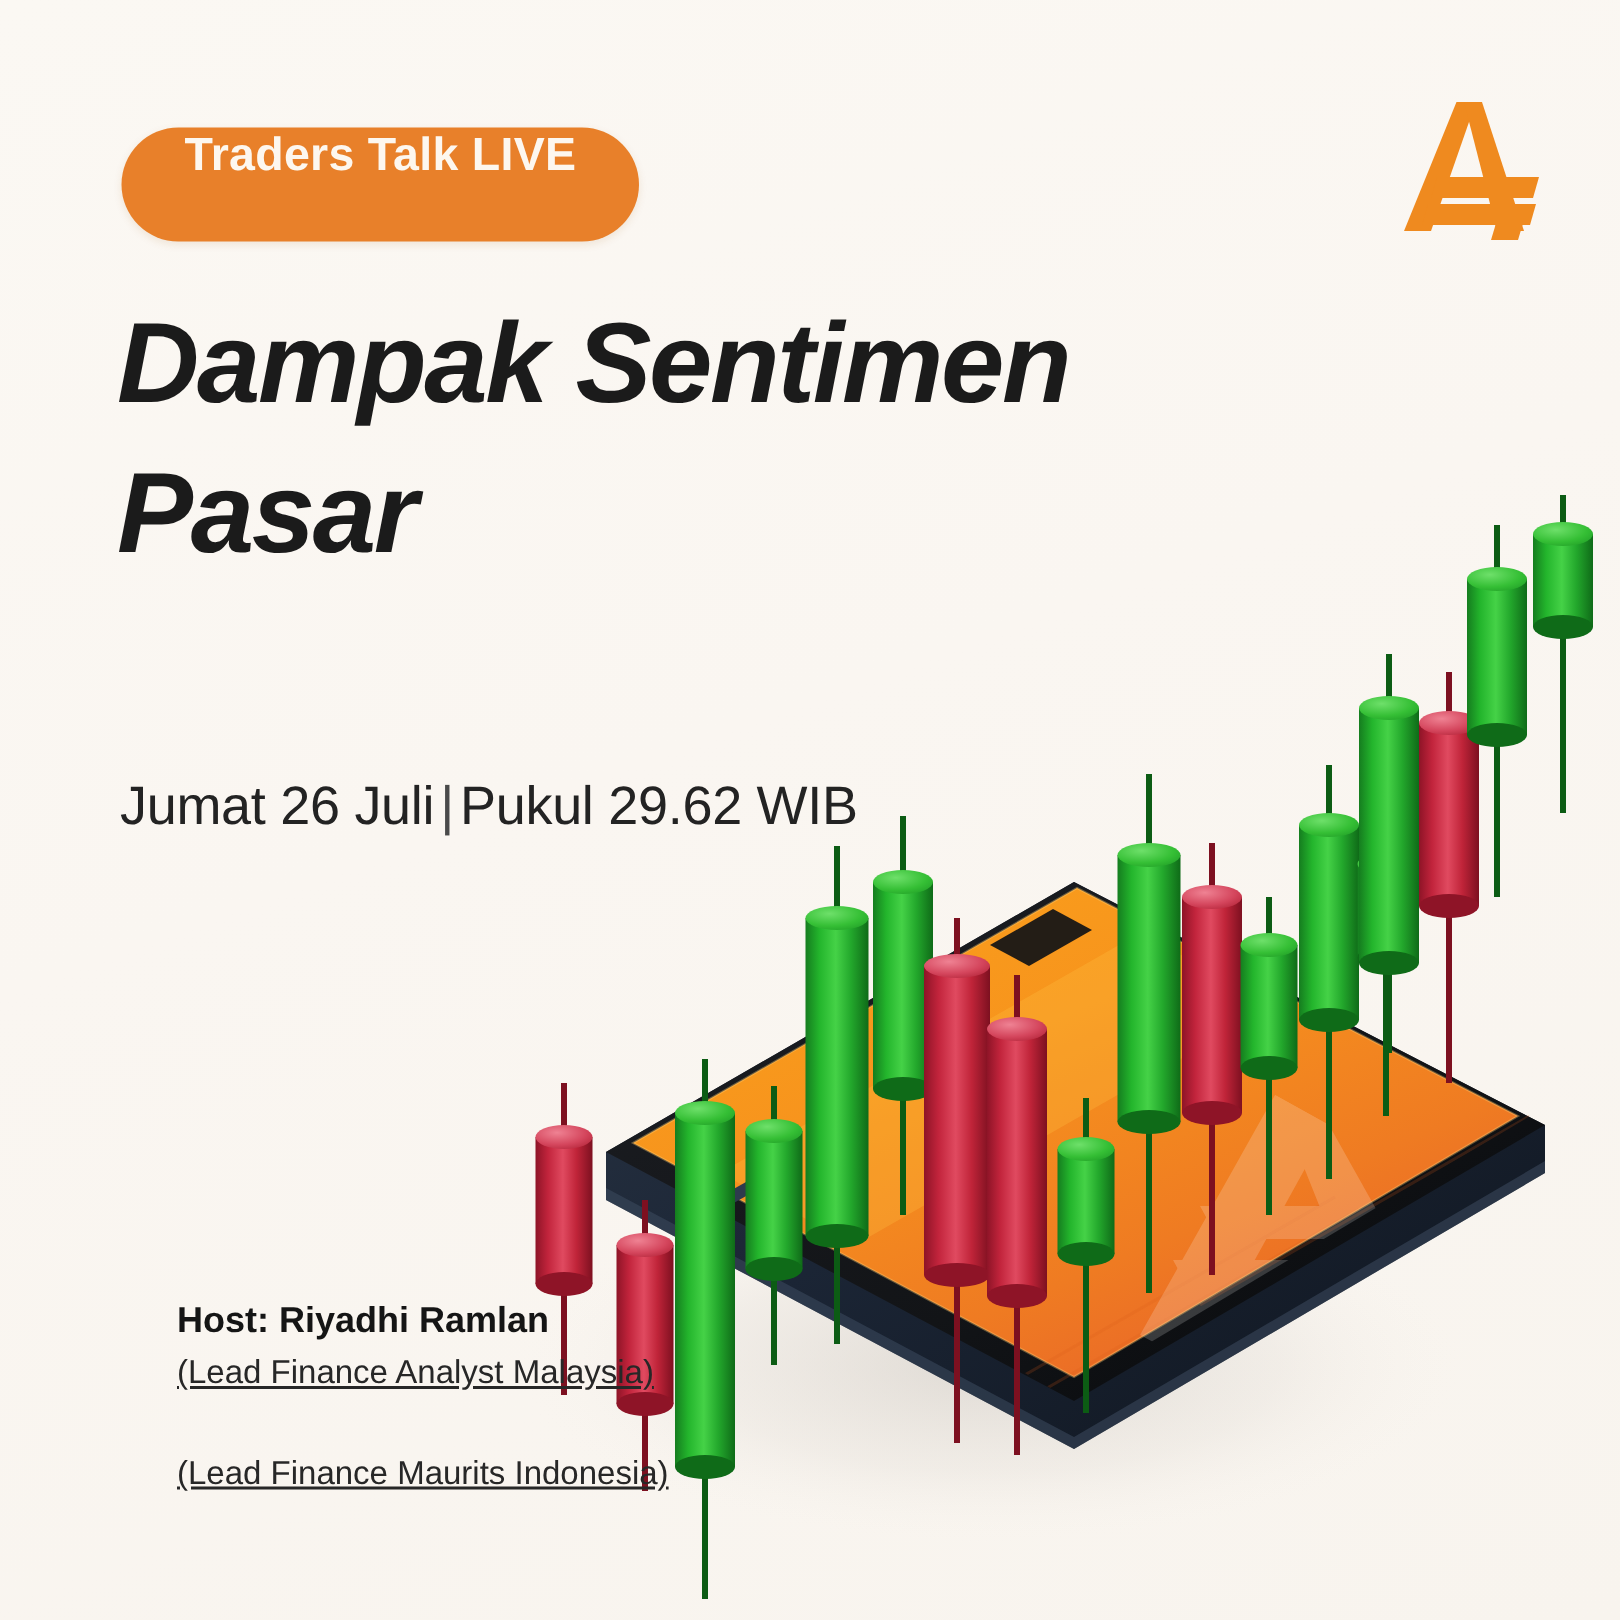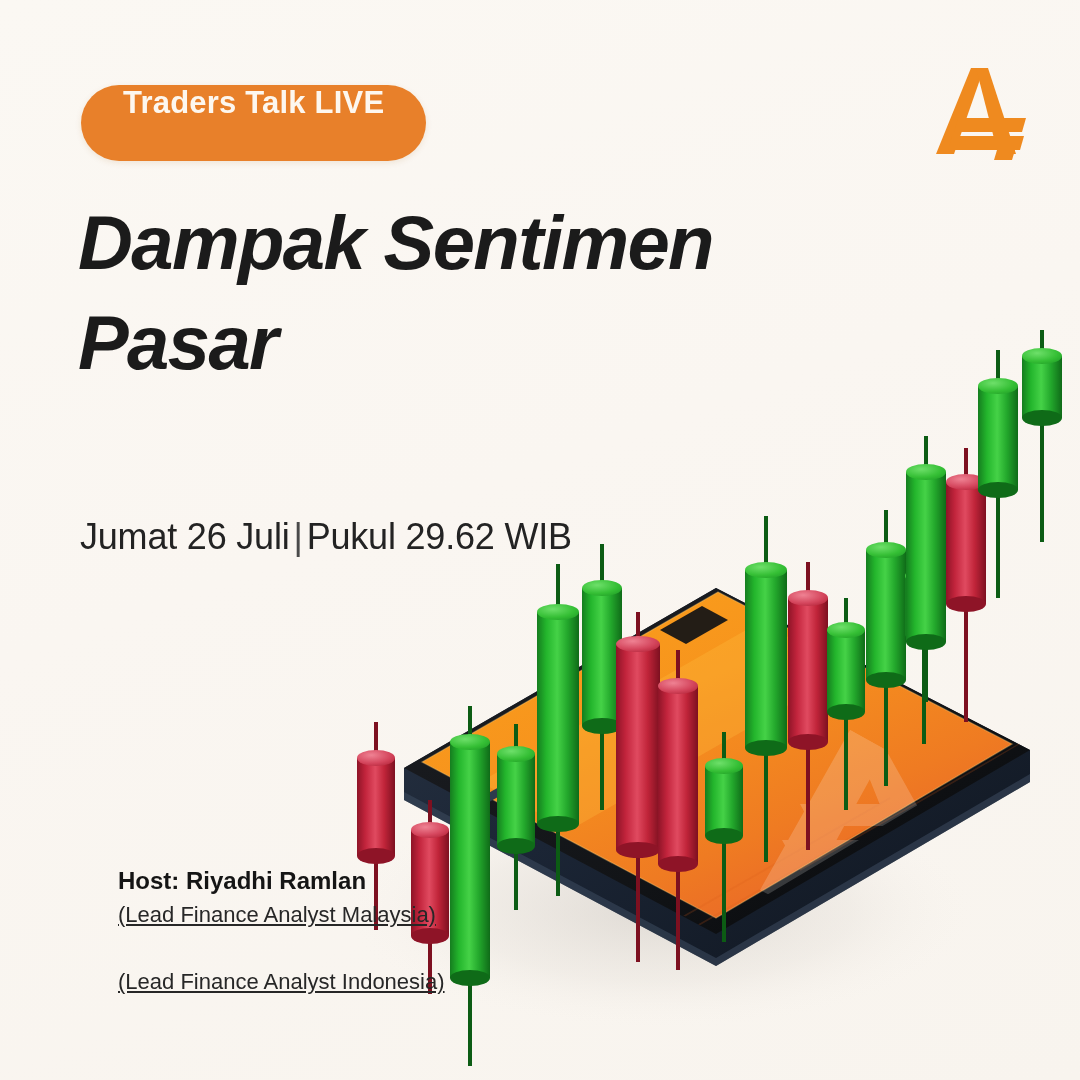--- a/index.html
+++ b/index.html
@@ -389,17 +389,17 @@
     <span class="sep">|</span>
     <span>Pukul 29.62 WIB</span>
   </div>
 
   <div id="credits">
     <div class="credit-block">
       <div class="credit-name">Host: Riyadhi Ramlan</div>
       <div class="credit-role">(Lead Finance Analyst Malaysia)</div>
     </div>
     <div class="credit-block">
-      <div class="credit-role">(Lead Finance Analyst Indonesia)</div>
+      <div class="credit-role">(Lead Finance Maurits Indonesia)</div>
     </div>
   </div>
 
 </div>
 
 </body></html>

